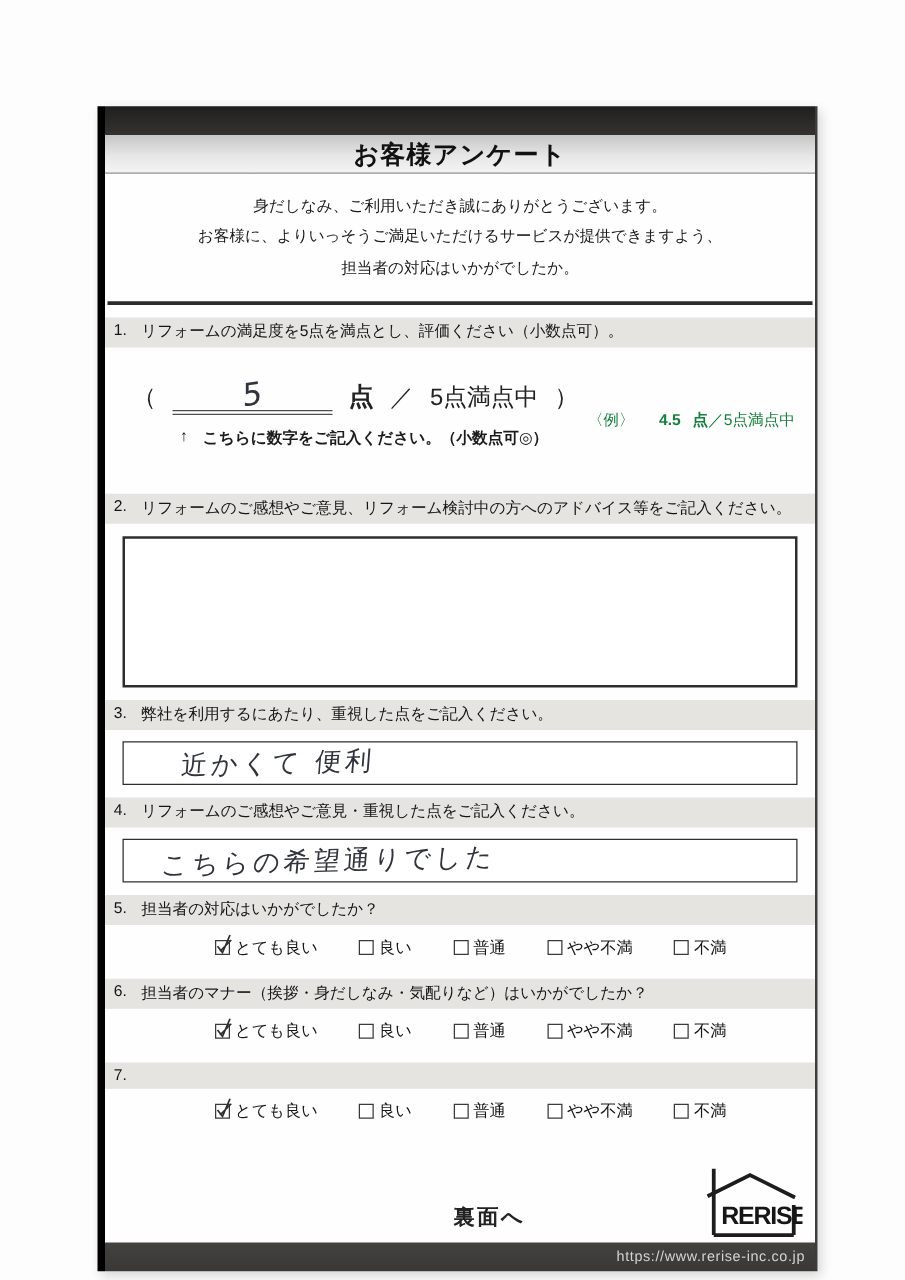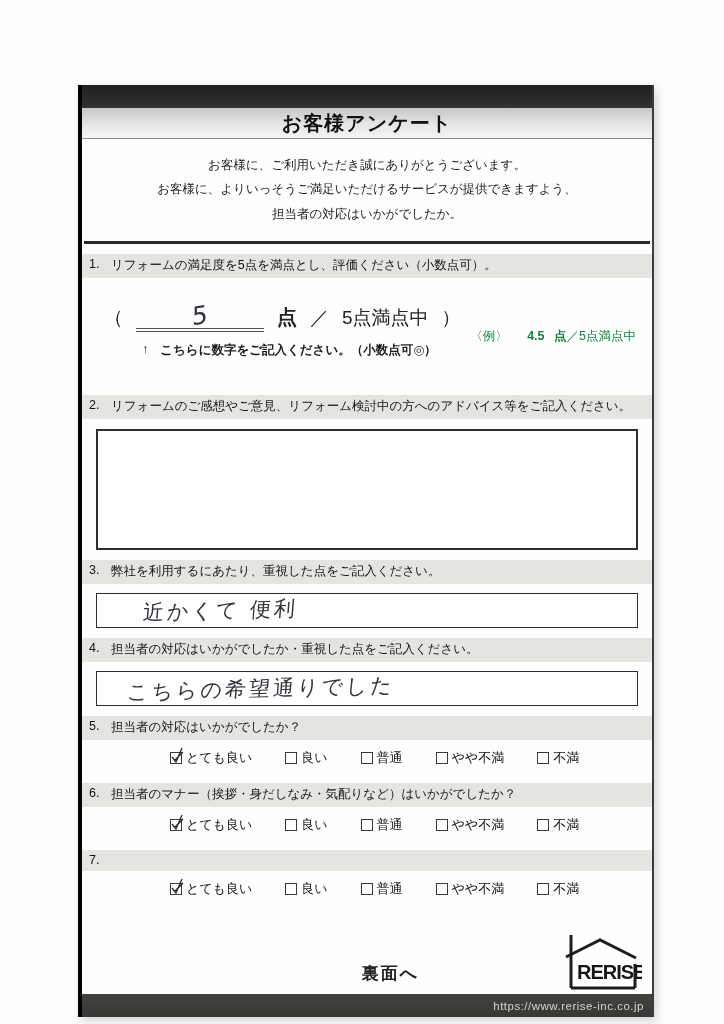--- a/index.html
+++ b/index.html
@@ -2,21 +2,21 @@
 <html><head>
 <meta charset="utf-8">
 <style>
   * { box-sizing: border-box; margin: 0; padding: 0; }
   html,body { width:724px; height:1024px; background:#ffffff; overflow:hidden;
     font-family:"Liberation Sans","DejaVu Sans",sans-serif; color:#1e1e1e; }
 
   .scan-bg { position:relative; width:724px; height:1024px; background:#fdfdfd; }
 
   .paper { position:absolute; left:78px; top:85px; width:576px; background:#fefefe;
-    border-left:4px solid #000000; border-right:2px solid #3c3c3c;
+    border-left:6px solid #000000; border-right:2px solid #3c3c3c;
     box-shadow:3px 4px 9px rgba(0,0,0,0.16); }
 
   .top-bar { height:23px; background:linear-gradient(180deg,#1f1f1f,#353331); }
 
   .title-band { height:31px; background:linear-gradient(180deg,#c6c6c6 0%,#e6e6e6 55%,#f4f4f4 100%);
     border-bottom:1px solid #8e8e8e; display:flex; align-items:center; justify-content:center; }
   .title-band h1 { font-size:20px; font-weight:bold; letter-spacing:1px; color:#111; }
 
   .intro { padding:14px 10px 6px; text-align:center; font-size:12.5px; line-height:1.95; color:#1a1a1a; }
 
@@ -75,21 +75,21 @@
 <div class="scan-bg">
   <div class="paper">
 
     <div class="top-bar"></div>
 
     <div class="title-band">
       <h1>お客様アンケート</h1>
     </div>
 
     <div class="intro">
-      <p>お客様に、ご利用いただき誠にありがとうございます。</p>
+      <p>身だしなみ、ご利用いただき誠にありがとうございます。</p>
       <p>お客様に、よりいっそうご満足いただけるサービスが提供できますよう、</p>
       <p>担当者の対応はいかがでしたか。</p>
     </div>
 
     <div class="separator"></div>
 
     <div class="q-band">
       <span class="q-num">1.</span>
       <span class="q-text">リフォームの満足度を5点を満点とし、評価ください（小数点可）。</span>
     </div>
@@ -124,21 +124,21 @@
     <div class="q-band">
       <span class="q-num">3.</span>
       <span class="q-text">弊社を利用するにあたり、重視した点をご記入ください。</span>
     </div>
     <div class="line-box">
       <span class="hand hand-answer pad-a">近かくて 便利</span>
     </div>
 
     <div class="q-band">
       <span class="q-num">4.</span>
-      <span class="q-text">担当者の対応はいかがでしたか・重視した点をご記入ください。</span>
+      <span class="q-text">リフォームのご感想やご意見・重視した点をご記入ください。</span>
     </div>
     <div class="line-box">
       <span class="hand hand-answer pad-b">こちらの希望通りでした</span>
     </div>
 
     <div class="q-band">
       <span class="q-num">5.</span>
       <span class="q-text">担当者の対応はいかがでしたか？</span>
     </div>
     <div class="rating-row">

